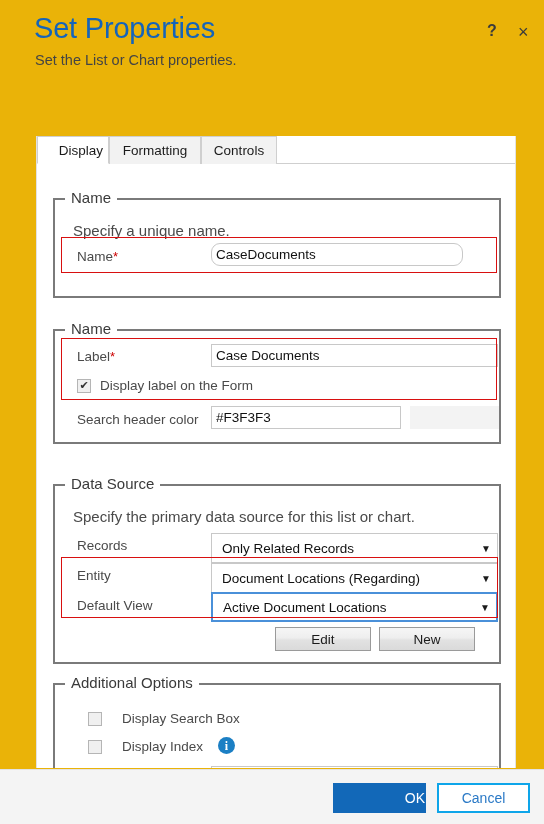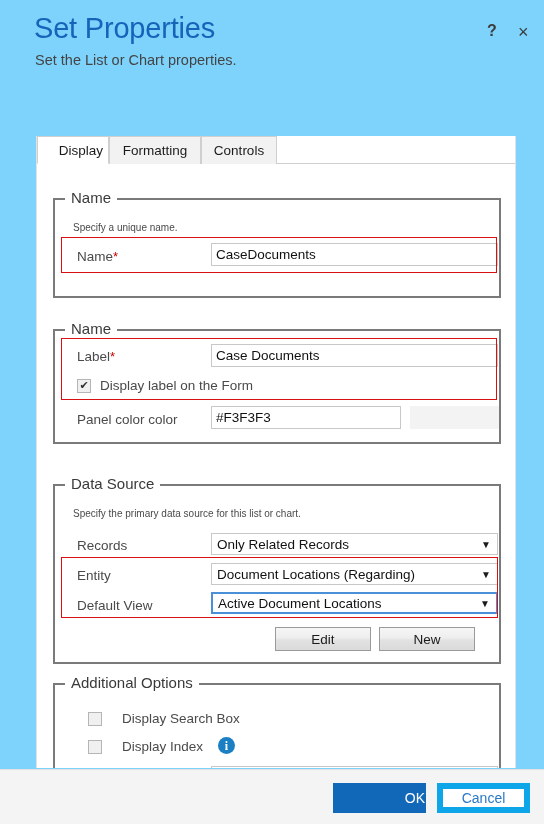--- a/index.html
+++ b/index.html
@@ -6,21 +6,21 @@
   html, body {
     margin: 0; padding: 0;
     width: 544px; height: 824px;
     background: #ffffff;
     font-family: "Liberation Sans", sans-serif;
     overflow: hidden;
   }
   #root {
     position: relative;
     width: 544px; height: 824px;
-    background: #7dd3fc;
+    background: #eab308;
   }
 
   
   .header { position: absolute; left: 0; top: 0; width: 544px; height: 120px; }
   .title {
     position: absolute; left: 34px; top: 12px;
     font-size: 29px; color: #1564ba; font-weight: 400;
     letter-spacing: -0.2px; white-space: nowrap;
   }
   .subtitle {
@@ -81,21 +81,21 @@
     border: 2px solid #7a7a7a;
     background: #ffffff;
   }
   .fs-legend {
     position: absolute; top: -11px; left: 10px;
     background: #ffffff; padding: 0 6px;
     font-size: 15px; color: #3a3a3a; white-space: nowrap;
   }
   .helptext {
     position: absolute;
-    font-size: 10px; color: #4a4a4a; white-space: nowrap;
+    font-size: 15px; color: #4a4a4a; white-space: nowrap;
   }
 
   
   .flabel {
     position: absolute;
     font-size: 13.5px; color: #4a4a4a; white-space: nowrap;
   }
   .req { color: #cc0000; font-size: 13px; }
 
   
@@ -106,24 +106,24 @@
     font-family: "Liberation Sans", sans-serif;
     font-size: 13.5px; color: #111111;
     padding: 0 4px; height: 23px; line-height: 21px;
     outline: none;
   }
   
   .ddl {
     position: absolute;
     border: 1px solid #c8c8c8;
     background: #ffffff;
-    height: 22px;
+    height: 30px;
     font-size: 13.5px; color: #111111;
     display: flex; align-items: center;
-    padding-left: 5px; cursor: pointer;
+    padding-left: 10px; cursor: pointer;
     user-select: none;
   }
   .ddl.focused { border: 2px solid #4a90d9; }
   .ddl .caret {
     position: absolute; right: 6px; top: 50%;
     transform: translateY(-50%);
     font-size: 10px; color: #1a1a1a;
   }
   .ddl .ddl-text { white-space: nowrap; overflow: hidden; }
 
@@ -187,21 +187,21 @@
     position: absolute; left: 333px; top: 783px;
     width: 93px; height: 30px;
     background: #1268b8; border: 1px solid #1268b8;
     color: #ffffff; font-size: 14px;
     display: flex; align-items: center; justify-content: flex-end;
     cursor: pointer; user-select: none;
   }
   .btn-cancel {
     position: absolute; left: 437px; top: 783px;
     width: 93px; height: 30px;
-    background: #ffffff; border: 6px solid #0ea5e9;
+    background: #ffffff; border: 2px solid #0ea5e9;
     color: #2a79c6; font-size: 14px;
     display: flex; align-items: center; justify-content: center;
     cursor: pointer; user-select: none;
   }
 </style>
 </head>
 <body>
 
 <div id="root">
 
@@ -228,39 +228,39 @@
 
     <div class="tabbody">
 
       <div class="fs" style="left:16px; top:34px; width:448px; height:100px;">
         <div class="fs-legend">Name</div>
         <div class="helptext" style="left:18px; top:22px;">Specify a unique name.</div>
 
         <div class="flabel" style="left:22px; top:49px;">
           <span>Name</span><span class="req">*</span>
         </div>
-        <input class="tinput" type="text" style="left: 156px; top: 43px; width: 287px;" value="CaseDocuments">
+        <input class="tinput" type="text" style="left: 156px; top: 43px; width: 252px; border-radius: 9px;" value="CaseDocuments">
 
         <div class="redbox" style="left:6px; top:37px; width:436px; height:36px;"></div>
       </div>
 
       <div class="fs" style="left:16px; top:165px; width:448px; height:115px;">
         <div class="fs-legend">Name</div>
 
         <div class="flabel" style="left:22px; top:18px;">
           <span>Label</span><span class="req">*</span>
         </div>
         <input class="tinput" type="text" style="left: 156px; top: 13px; width: 287px;" value="Case Documents">
 
         <div class="cbrow" style="left:22px; top:47px;">
           <span class="cbox">✔</span>
           <span class="cbtext" style="margin-left:9px;">Display label on the Form</span>
         </div>
 
-        <div class="flabel" style="left:22px; top:81px;">Panel color color</div>
+        <div class="flabel" style="left:22px; top:81px;">Search header color</div>
         <input class="tinput" type="text" style="left: 156px; top: 75px; width: 190px;" value="#F3F3F3">
         <div class="swatch" style="left:355px; top:75px; width:89px; height:23px; background:#f3f3f3;"></div>
 
         <div class="redbox" style="left:6px; top:7px; width:436px; height:62px;"></div>
       </div>
 
       <div class="fs" style="left:16px; top:320px; width:448px; height:180px;">
         <div class="fs-legend">Data Source</div>
         <div class="helptext" style="left:18px; top:22px;">Specify the primary data source for this list or chart.</div>
 

